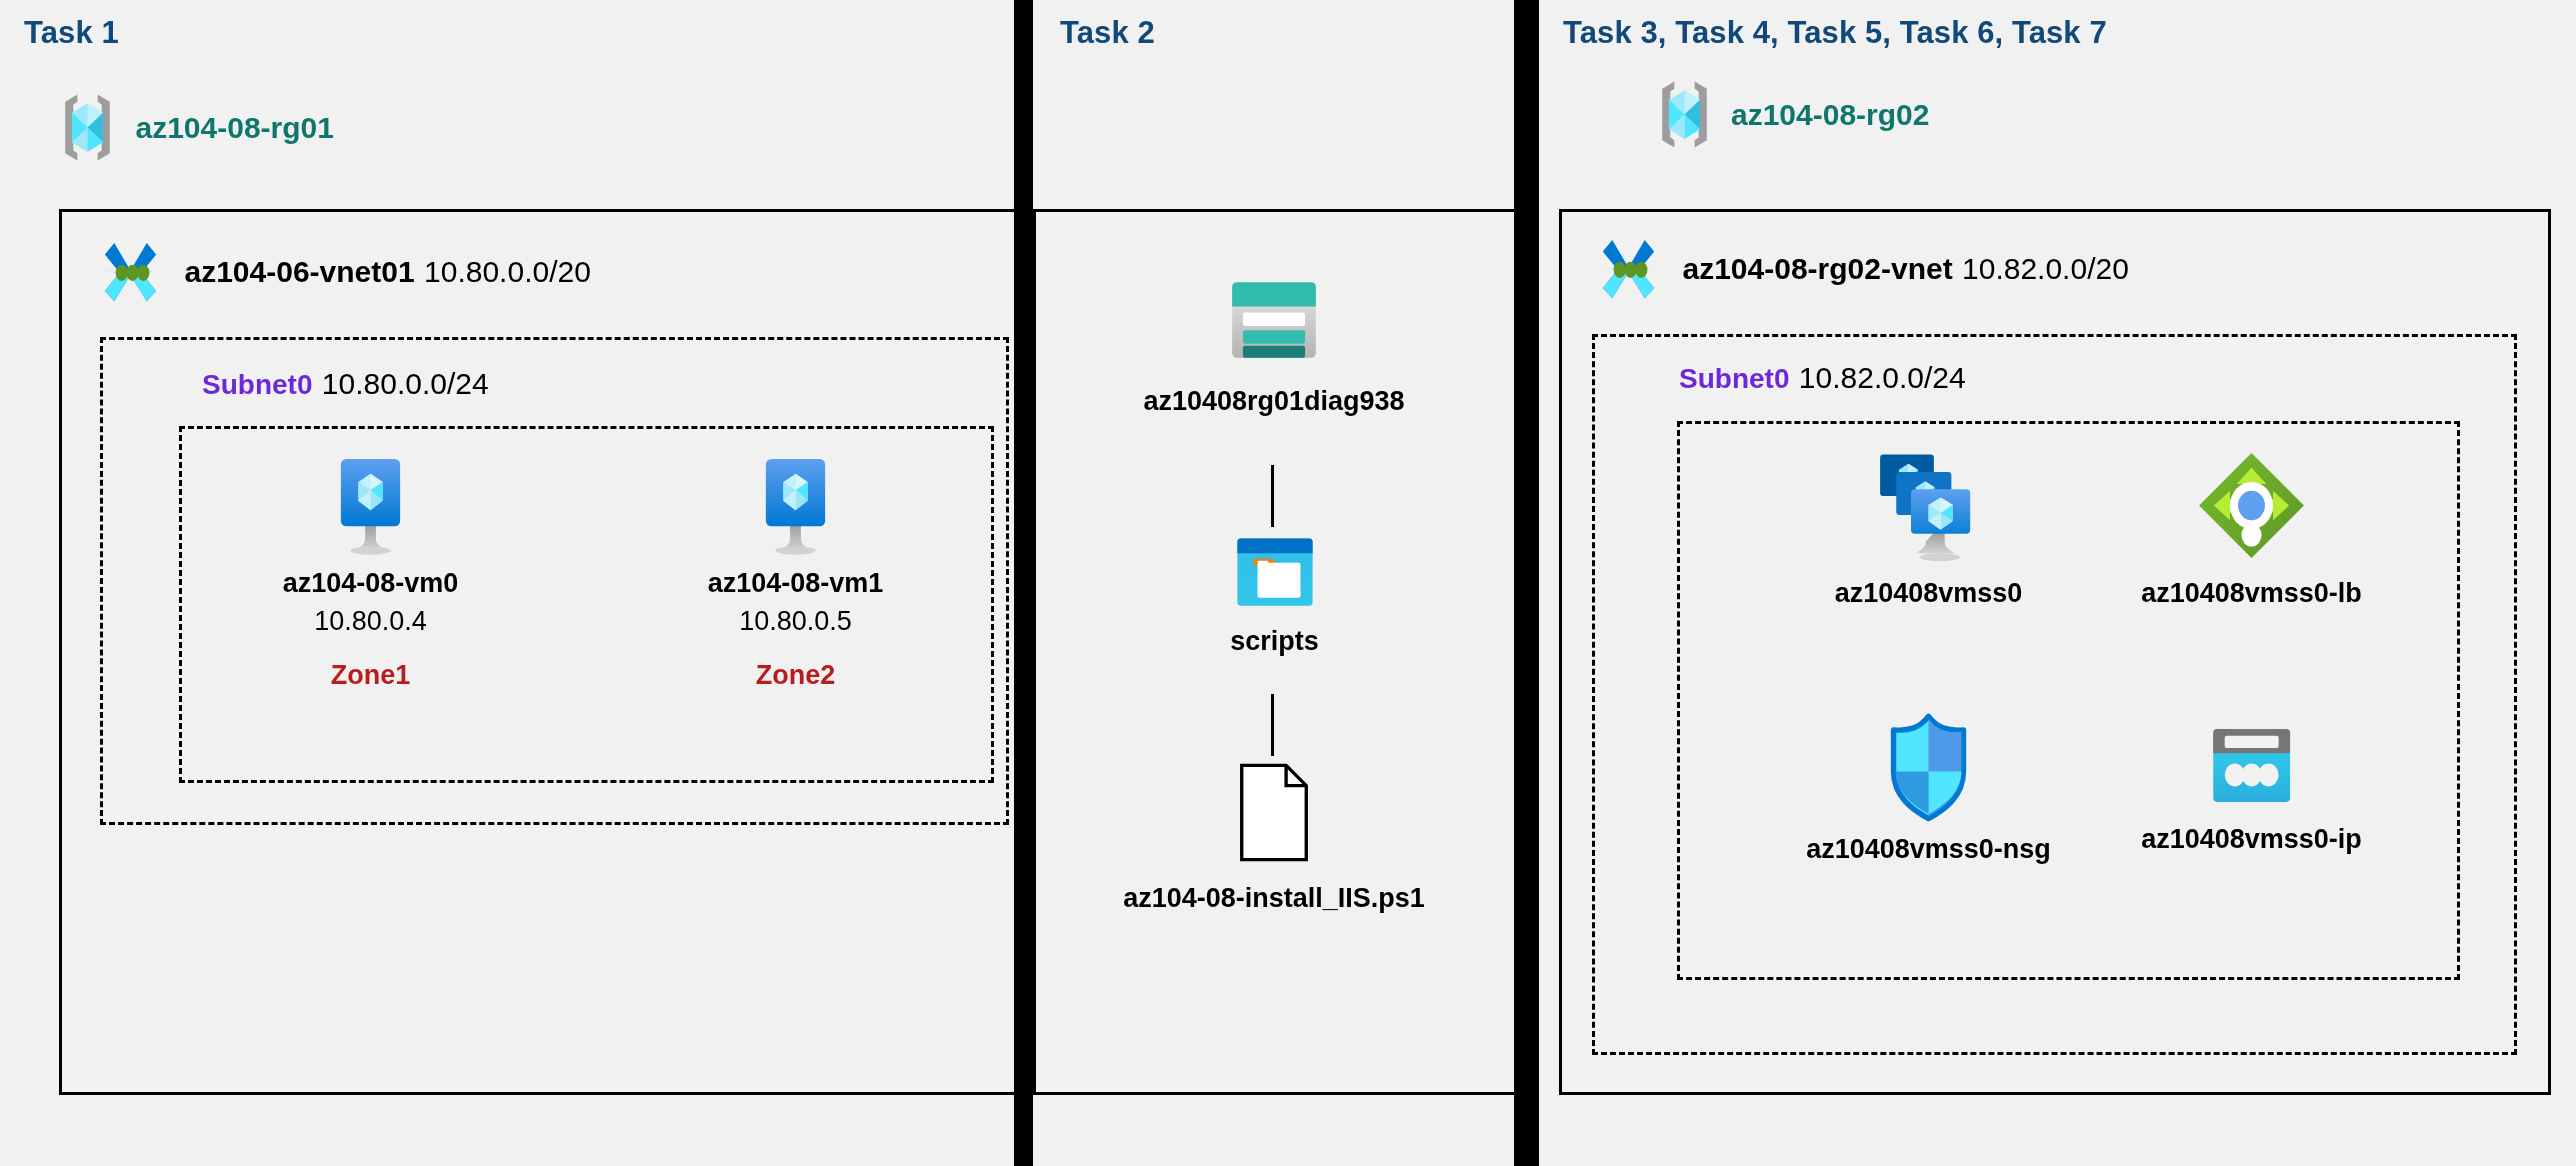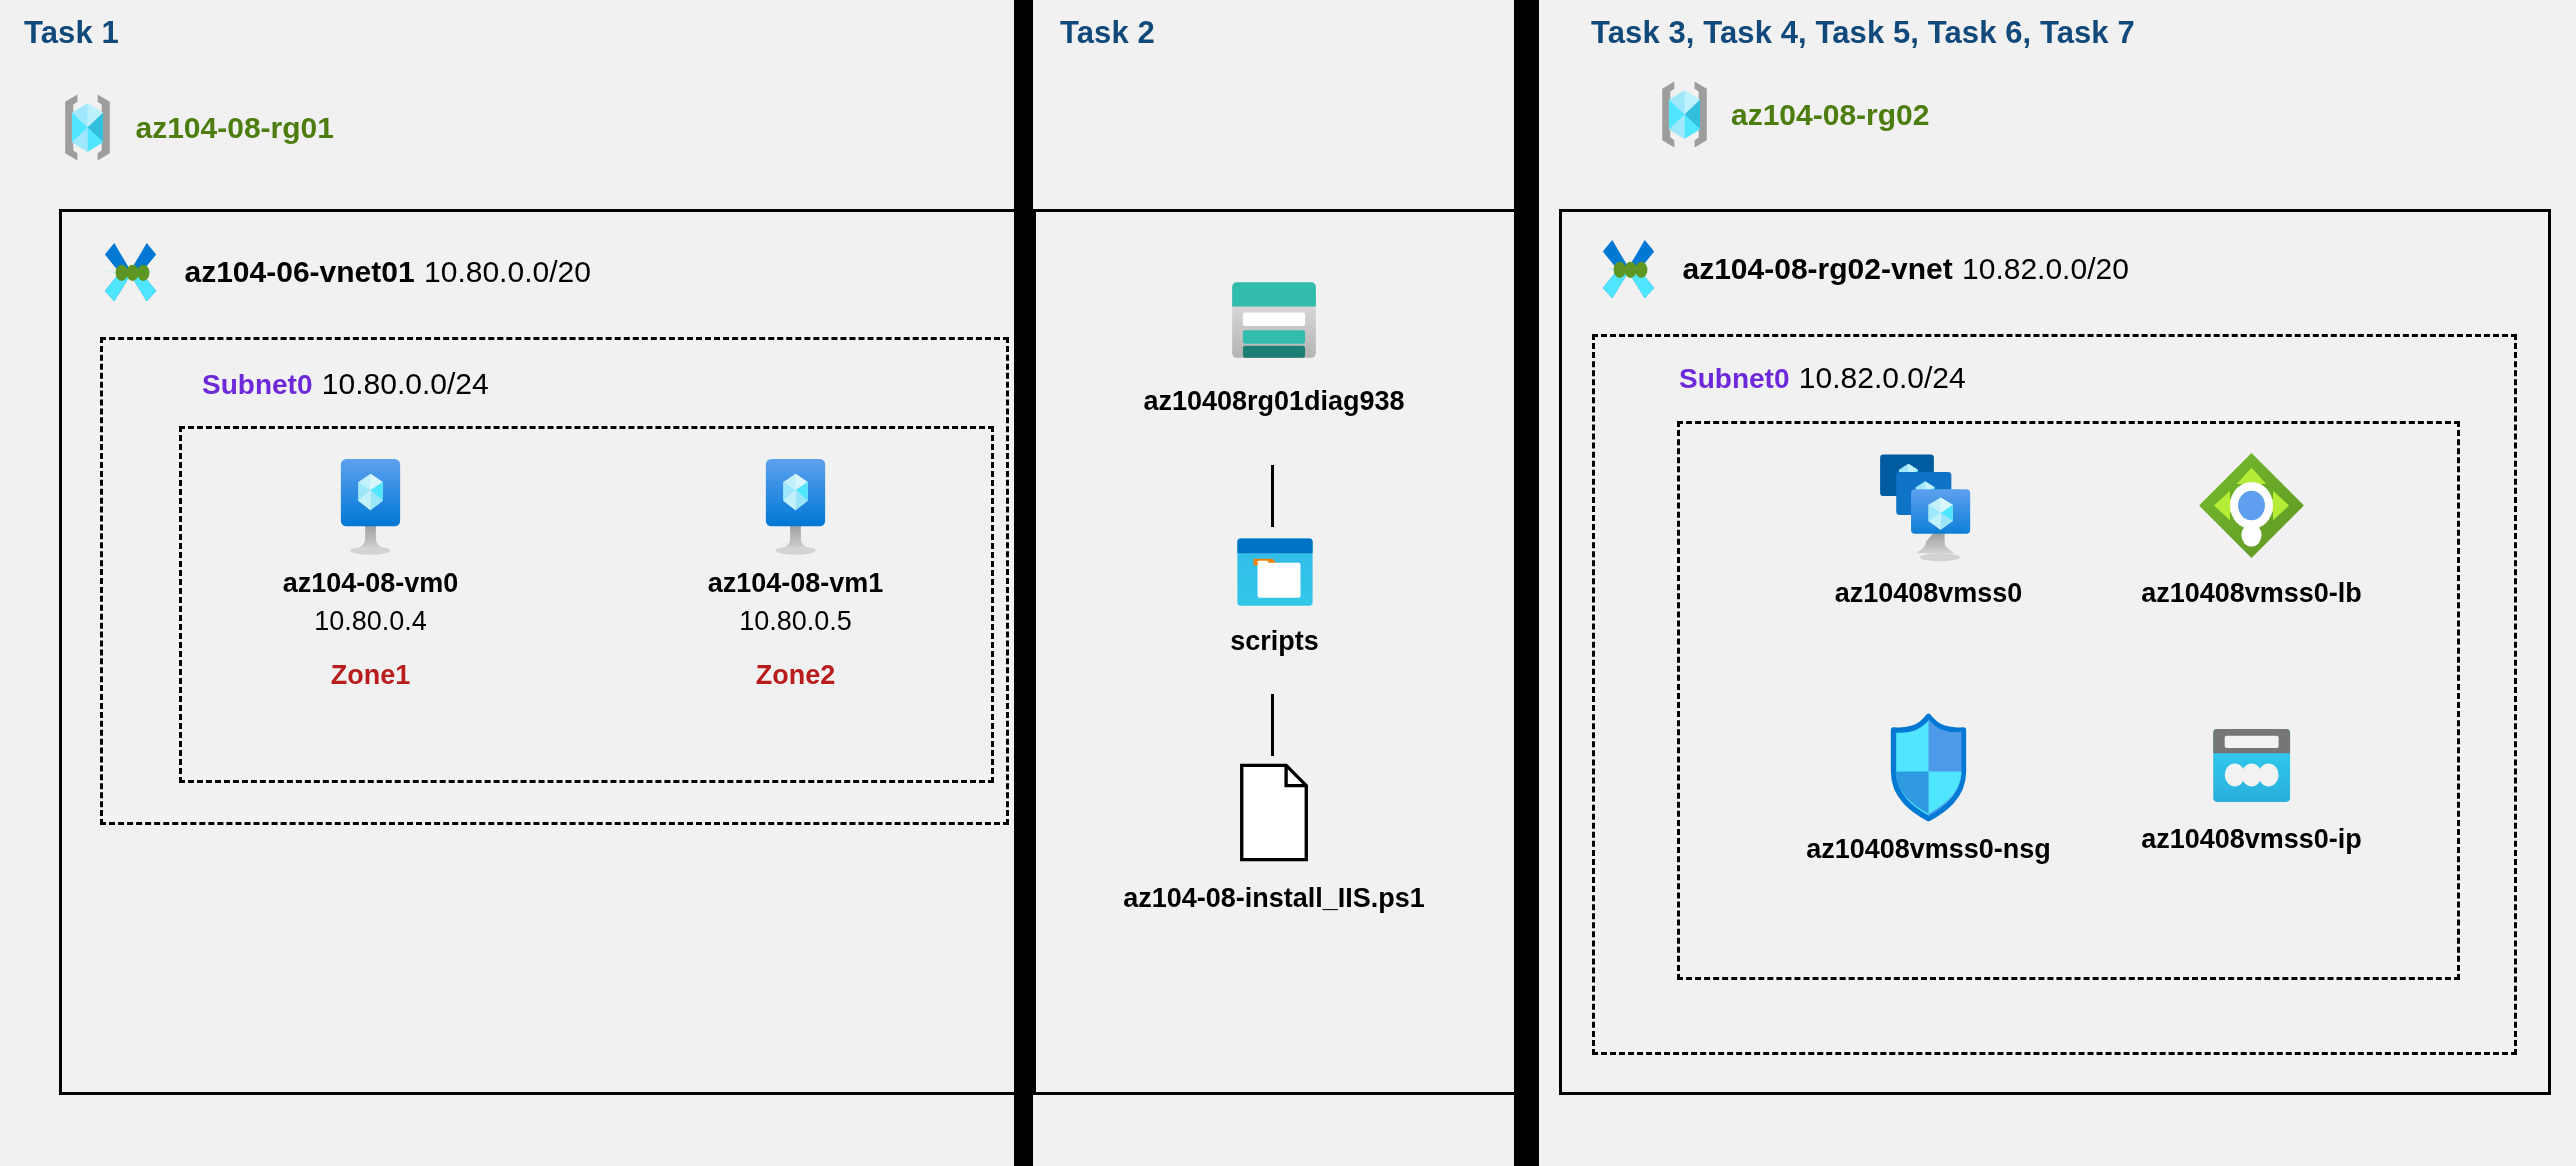--- a/index.html
+++ b/index.html
@@ -14,21 +14,21 @@
     position:absolute;color:#11497a;font-weight:bold;
     font-size:31px;letter-spacing:0.1px;white-space:nowrap;
   }
 
   
   .box-solid{position:absolute;border:3.4px solid #000000;background:transparent;}
   .box-dashed{position:absolute;border:3.4px dashed #000000;background:transparent;}
 
   
   .rg-row{position:absolute;display:flex;align-items:center;gap:17.5px;white-space:nowrap;}
-  .rg-name{font-size:30px;font-weight:bold;color:#4d7c0f;}
+  .rg-name{font-size:30px;font-weight:bold;color:#0f766e;}
   .vnet-row{position:absolute;display:flex;align-items:center;gap:17.5px;white-space:nowrap;}
   .vnet-name{font-size:30px;font-weight:bold;color:#000;}
   .cidr{font-size:30px;font-weight:normal;color:#000;margin-left:9.4px;}
   .subnet-row{position:absolute;white-space:nowrap;}
   .subnet-name{font-size:28px;font-weight:bold;color:#6d28d9;}
 
   
   .node{position:absolute;display:flex;flex-direction:column;align-items:center;}
   .node-label{font-size:27px;font-weight:bold;color:#000;margin-top:12px;white-space:nowrap;text-align:center;}
   .node-sub{font-size:27px;font-weight:normal;color:#000;margin-top:6.7px;white-space:nowrap;text-align:center;}
@@ -196,21 +196,21 @@
   <div class="node" style="left:1146px;top:762px;width:256px;gap:8px;">
     <span>
       <svg width="78" height="101" viewBox="0 0 116 150">
         <path d="M10 5 H76 L106 35 V145 H10 Z" fill="#ffffff" stroke="#000000" stroke-width="5" stroke-linejoin="miter"></path>
         <path d="M76 5 V35 H106" fill="none" stroke="#000000" stroke-width="5"></path>
       </svg>
     </span>
     <div class="node-label">az104-08-install_IIS.ps1</div>
   </div>
 
-  <div class="task-heading" style="left:1563px;top:15px;margin-left:28px;">Task 3, Task 4, Task 5, Task 6, Task 7</div>
+  <div class="task-heading" style="left:1563px;top:15px;">Task 3, Task 4, Task 5, Task 6, Task 7</div>
 
   <div class="rg-row" style="left:1654px;top:78px;gap:16px;">
     <span>
       <svg width="61" height="73" viewBox="0 0 90 108">
         <path d="M30 5 L12 16 L12 92 L30 103 L30 92 L24 88 L24 20 L30 16 Z" fill="#9d9d9d"></path>
         <path d="M60 5 L78 16 L78 92 L60 103 L60 92 L66 88 L66 20 L60 16 Z" fill="#9d9d9d"></path>
         <path d="M45 18 L68 32 L68 76 L45 90 L22 76 L22 32 Z" fill="#9fe8fb"></path>
         <path d="M45 18 L68 32 L45 54 Z" fill="#bdf1fc"></path>
         <path d="M68 32 L68 76 L45 54 Z" fill="#32bedd"></path>
         <path d="M45 54 L68 76 L45 90 Z" fill="#50e6ff"></path>

